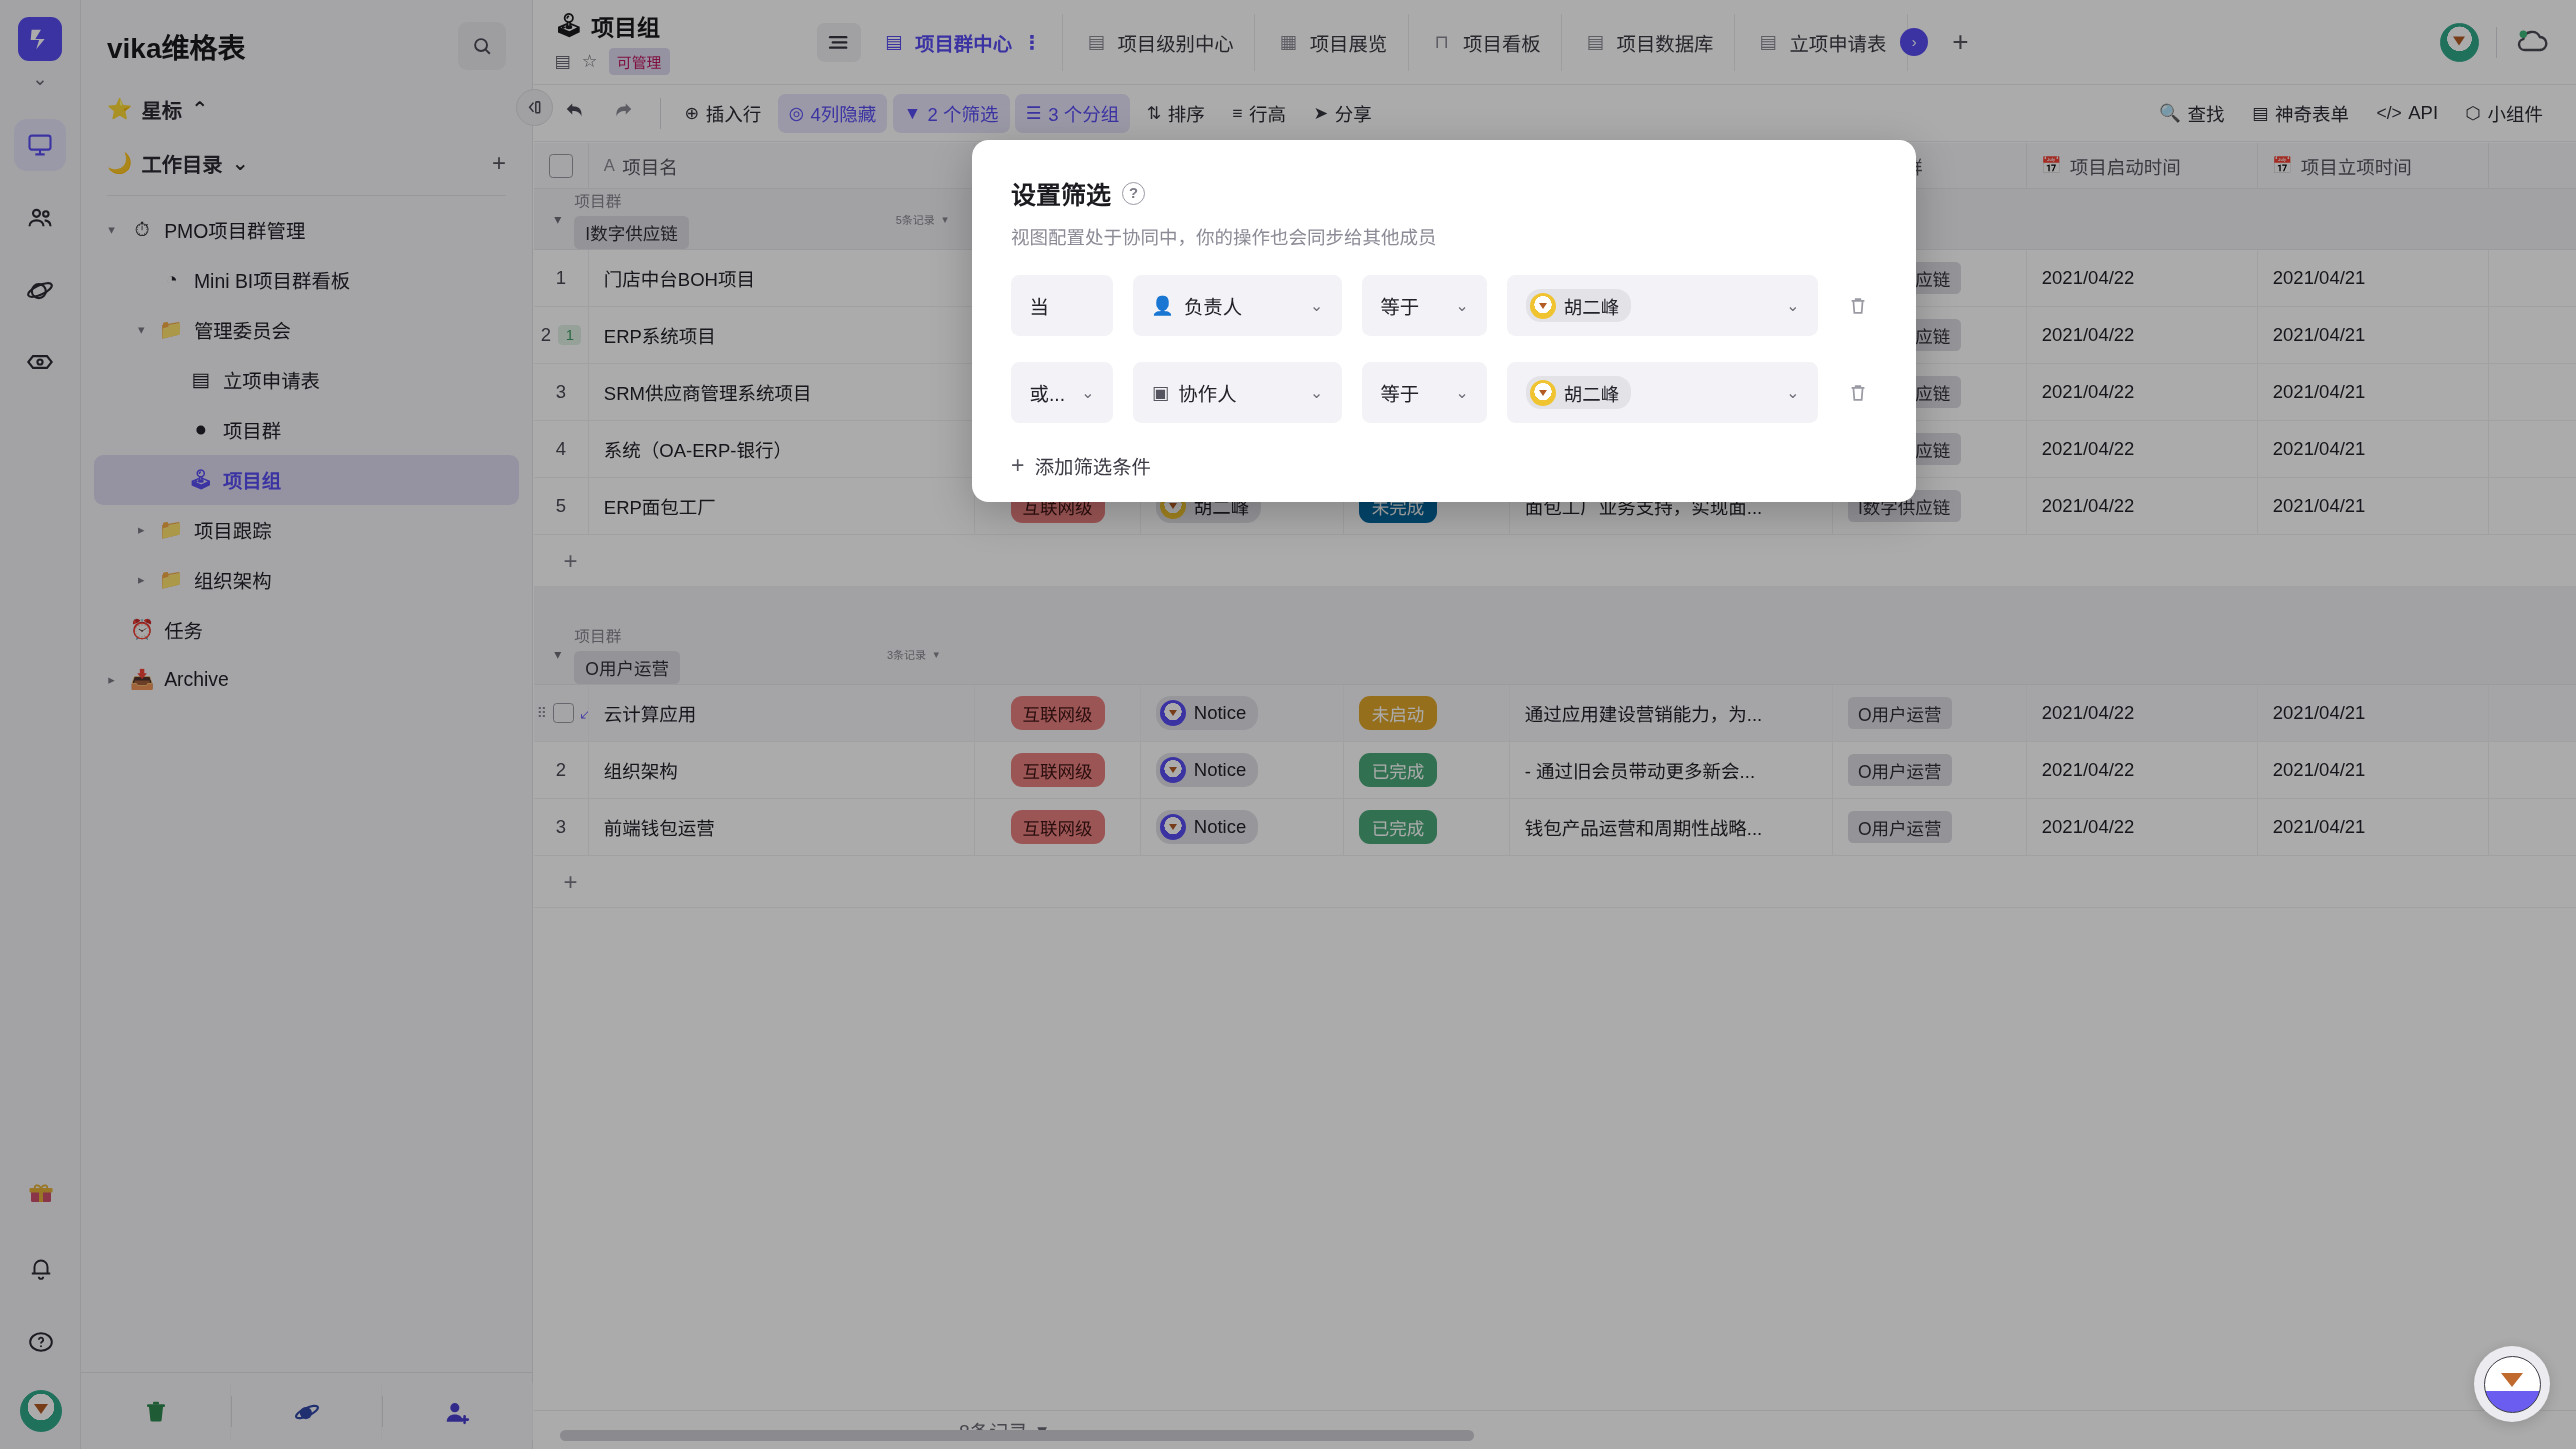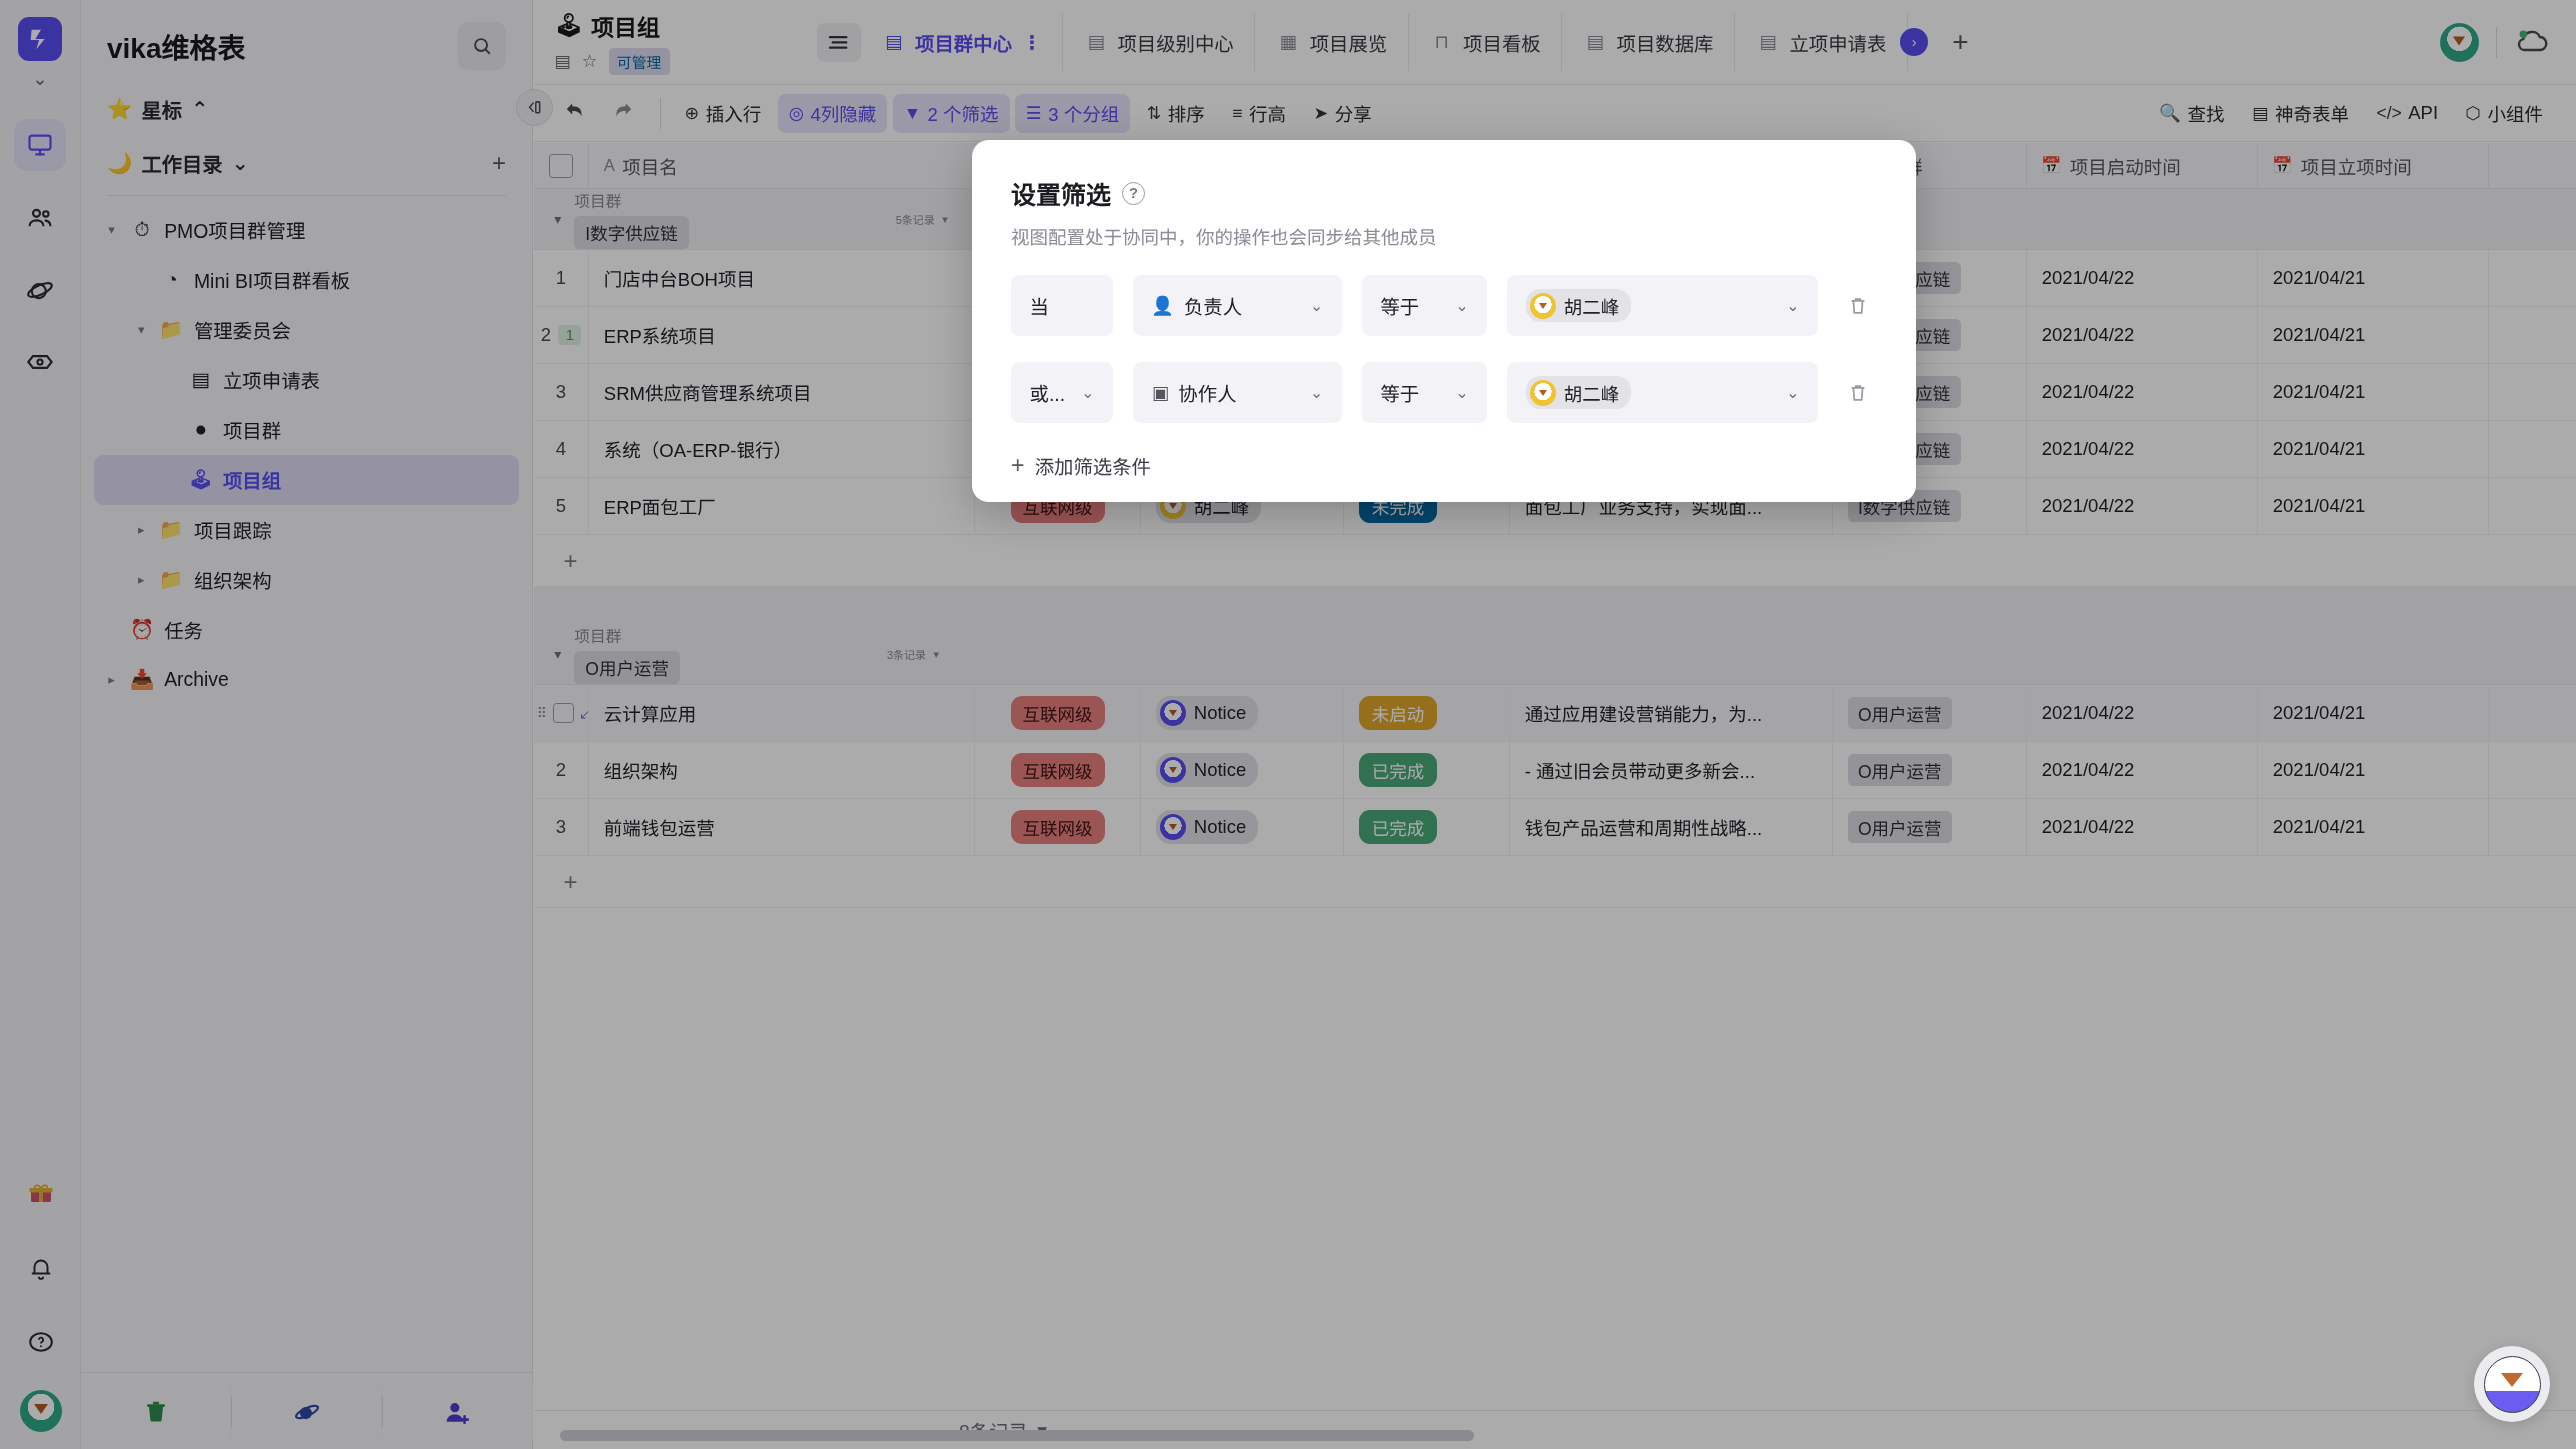--- a/index.html
+++ b/index.html
@@ -97,21 +97,21 @@
   
   .main { position:absolute; left: 534px; top:0; right:0; bottom:0; background:#fff; }
 
   
   .topbar { height: 85px; display:flex; align-items:center; border-bottom:0.9px solid #eaeaef; }
   .node-info { width: 277px; padding-left: 20.3px; }
   .node-title { display:flex; align-items:center; gap:7.4px; font-size:23px; font-weight:700; color:#1a1a1f; }
   .node-sub { display:flex; align-items:center; gap:11px; margin-top:5.5px; }
   .node-sub .ico { font-size: 17.5px; color:#6b6b76; }
   .badge-manage {
-    background:#dedcf2; color:#0369a1; font-size:14.8px; padding:2.8px 8.3px; border-radius:4.6px;
+    background:#dedcf2; color:#be185d; font-size:14.8px; padding:2.8px 8.3px; border-radius:4.6px;
   }
   .desc-btn {
     width:44px;height:39px;border-radius:7.4px;background:#f0f0f4;display:flex;align-items:center;
     justify-content:center;color:#35353f;font-size:18.5px;margin-left:5.5px;
   }
   .tabs { display:flex; align-items:center; flex:1; height:85px; overflow:hidden;}
   .tab {
     display:flex; align-items:center; gap:8.3px; padding: 0 20.3px; height:57px;
     font-size:19.4px; color:#3a3a44; border-right:0.9px solid #eaeaef; white-space:nowrap;
   }

